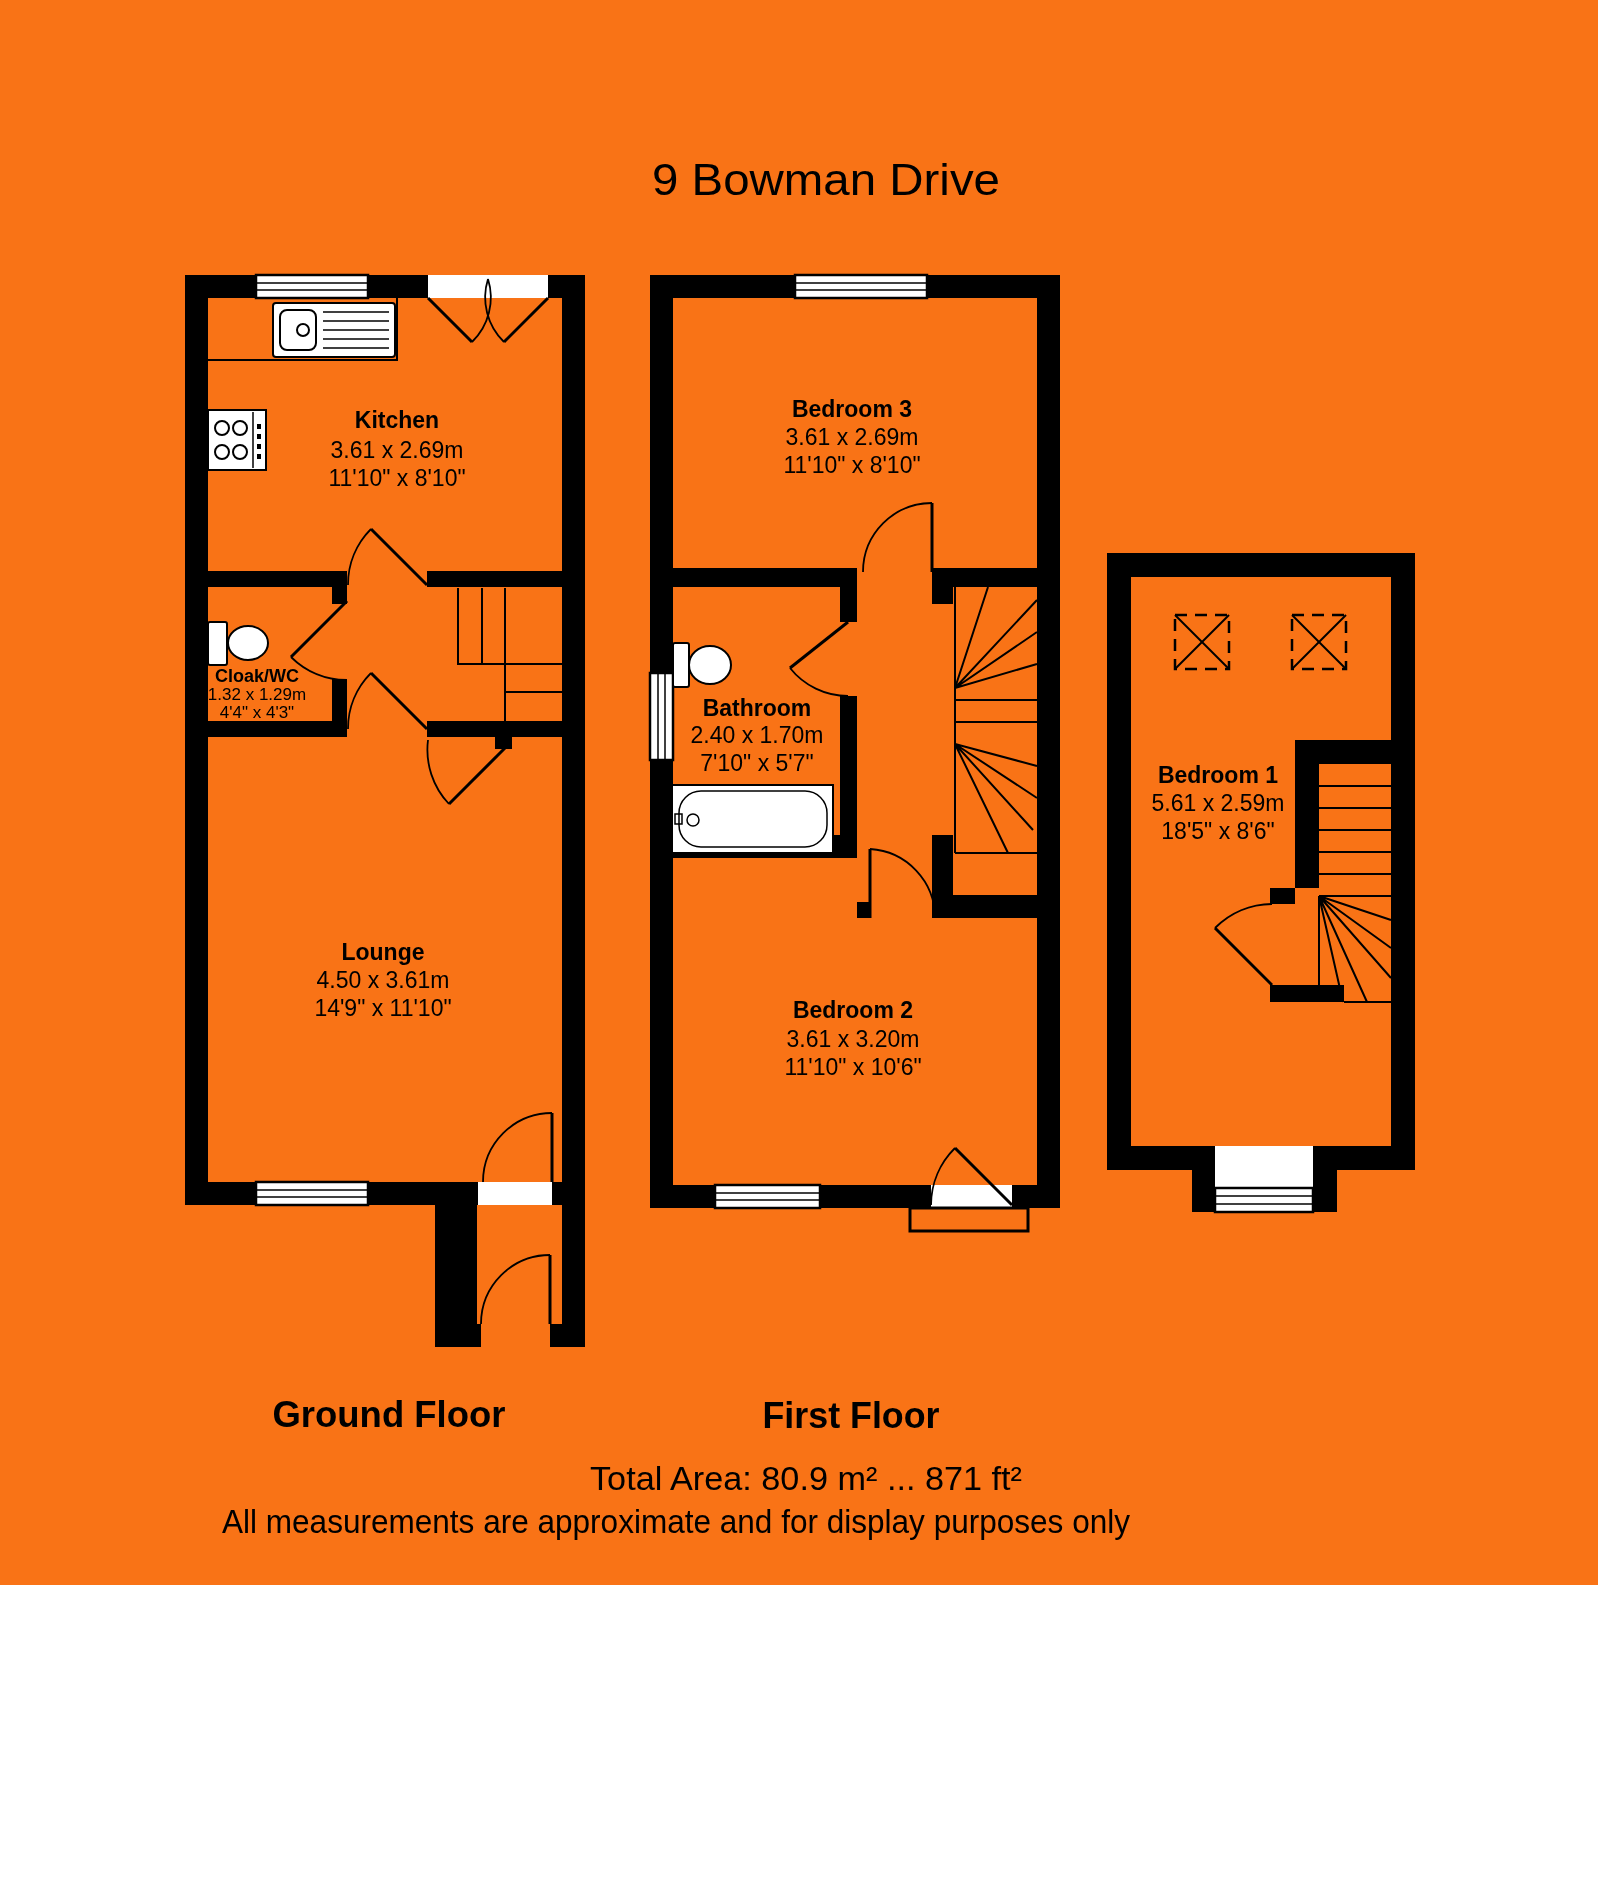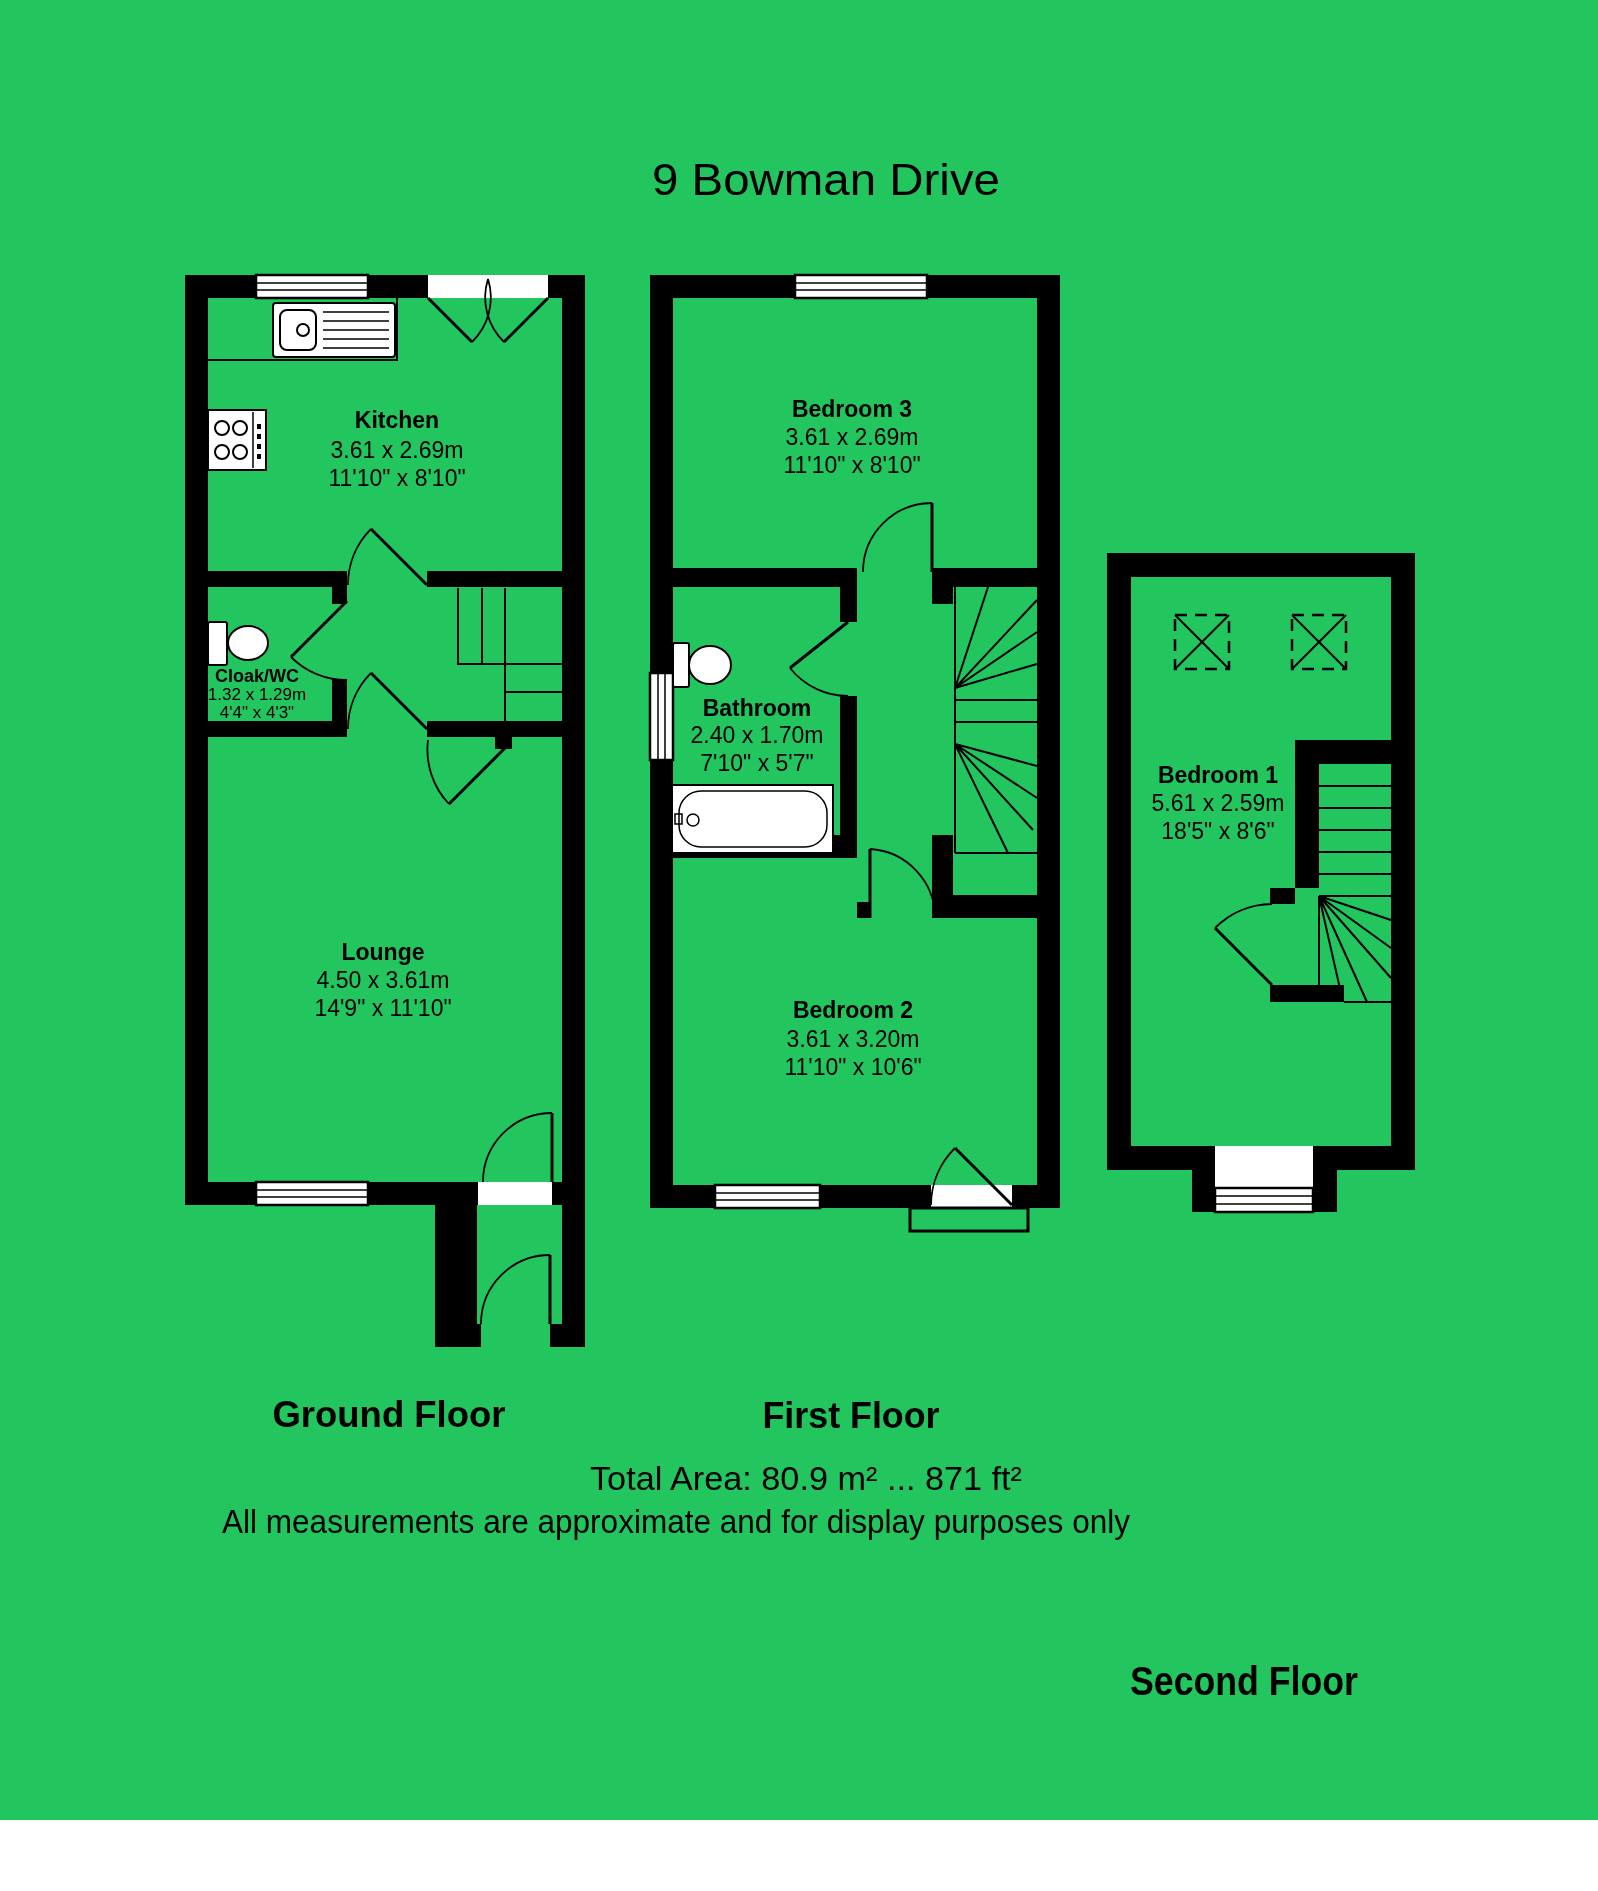--- a/index.html
+++ b/index.html
@@ -1,16 +1,16 @@
 <!DOCTYPE html>
 <html><head>
 <meta charset="utf-8">
 <style>
   html,body{margin:0;padding:0;background:#ffffff;}
-  .page{width:1598px;height:1820px;position:relative;background:#22c55e;}
+  .page{width:1598px;height:1585px;position:relative;background:#f97316;}
   svg{display:block;}
   .wall{fill:#000000;stroke:none;}
   .thin{stroke:#000000;stroke-width:2;fill:none;}
   .thin15{stroke:#000000;stroke-width:1.5;fill:none;}
   .leaf{stroke:#000000;stroke-width:3;fill:none;}
   .arc{stroke:#000000;stroke-width:1.8;fill:none;}
   .winrect{fill:#ffffff;stroke:#000000;stroke-width:2.5;}
   .fix{fill:#ffffff;stroke:#000000;stroke-width:2;}
   .open{fill:#ffffff;stroke:none;}
   text{font-family:"Liberation Sans","DejaVu Sans",sans-serif;fill:#000000;}

